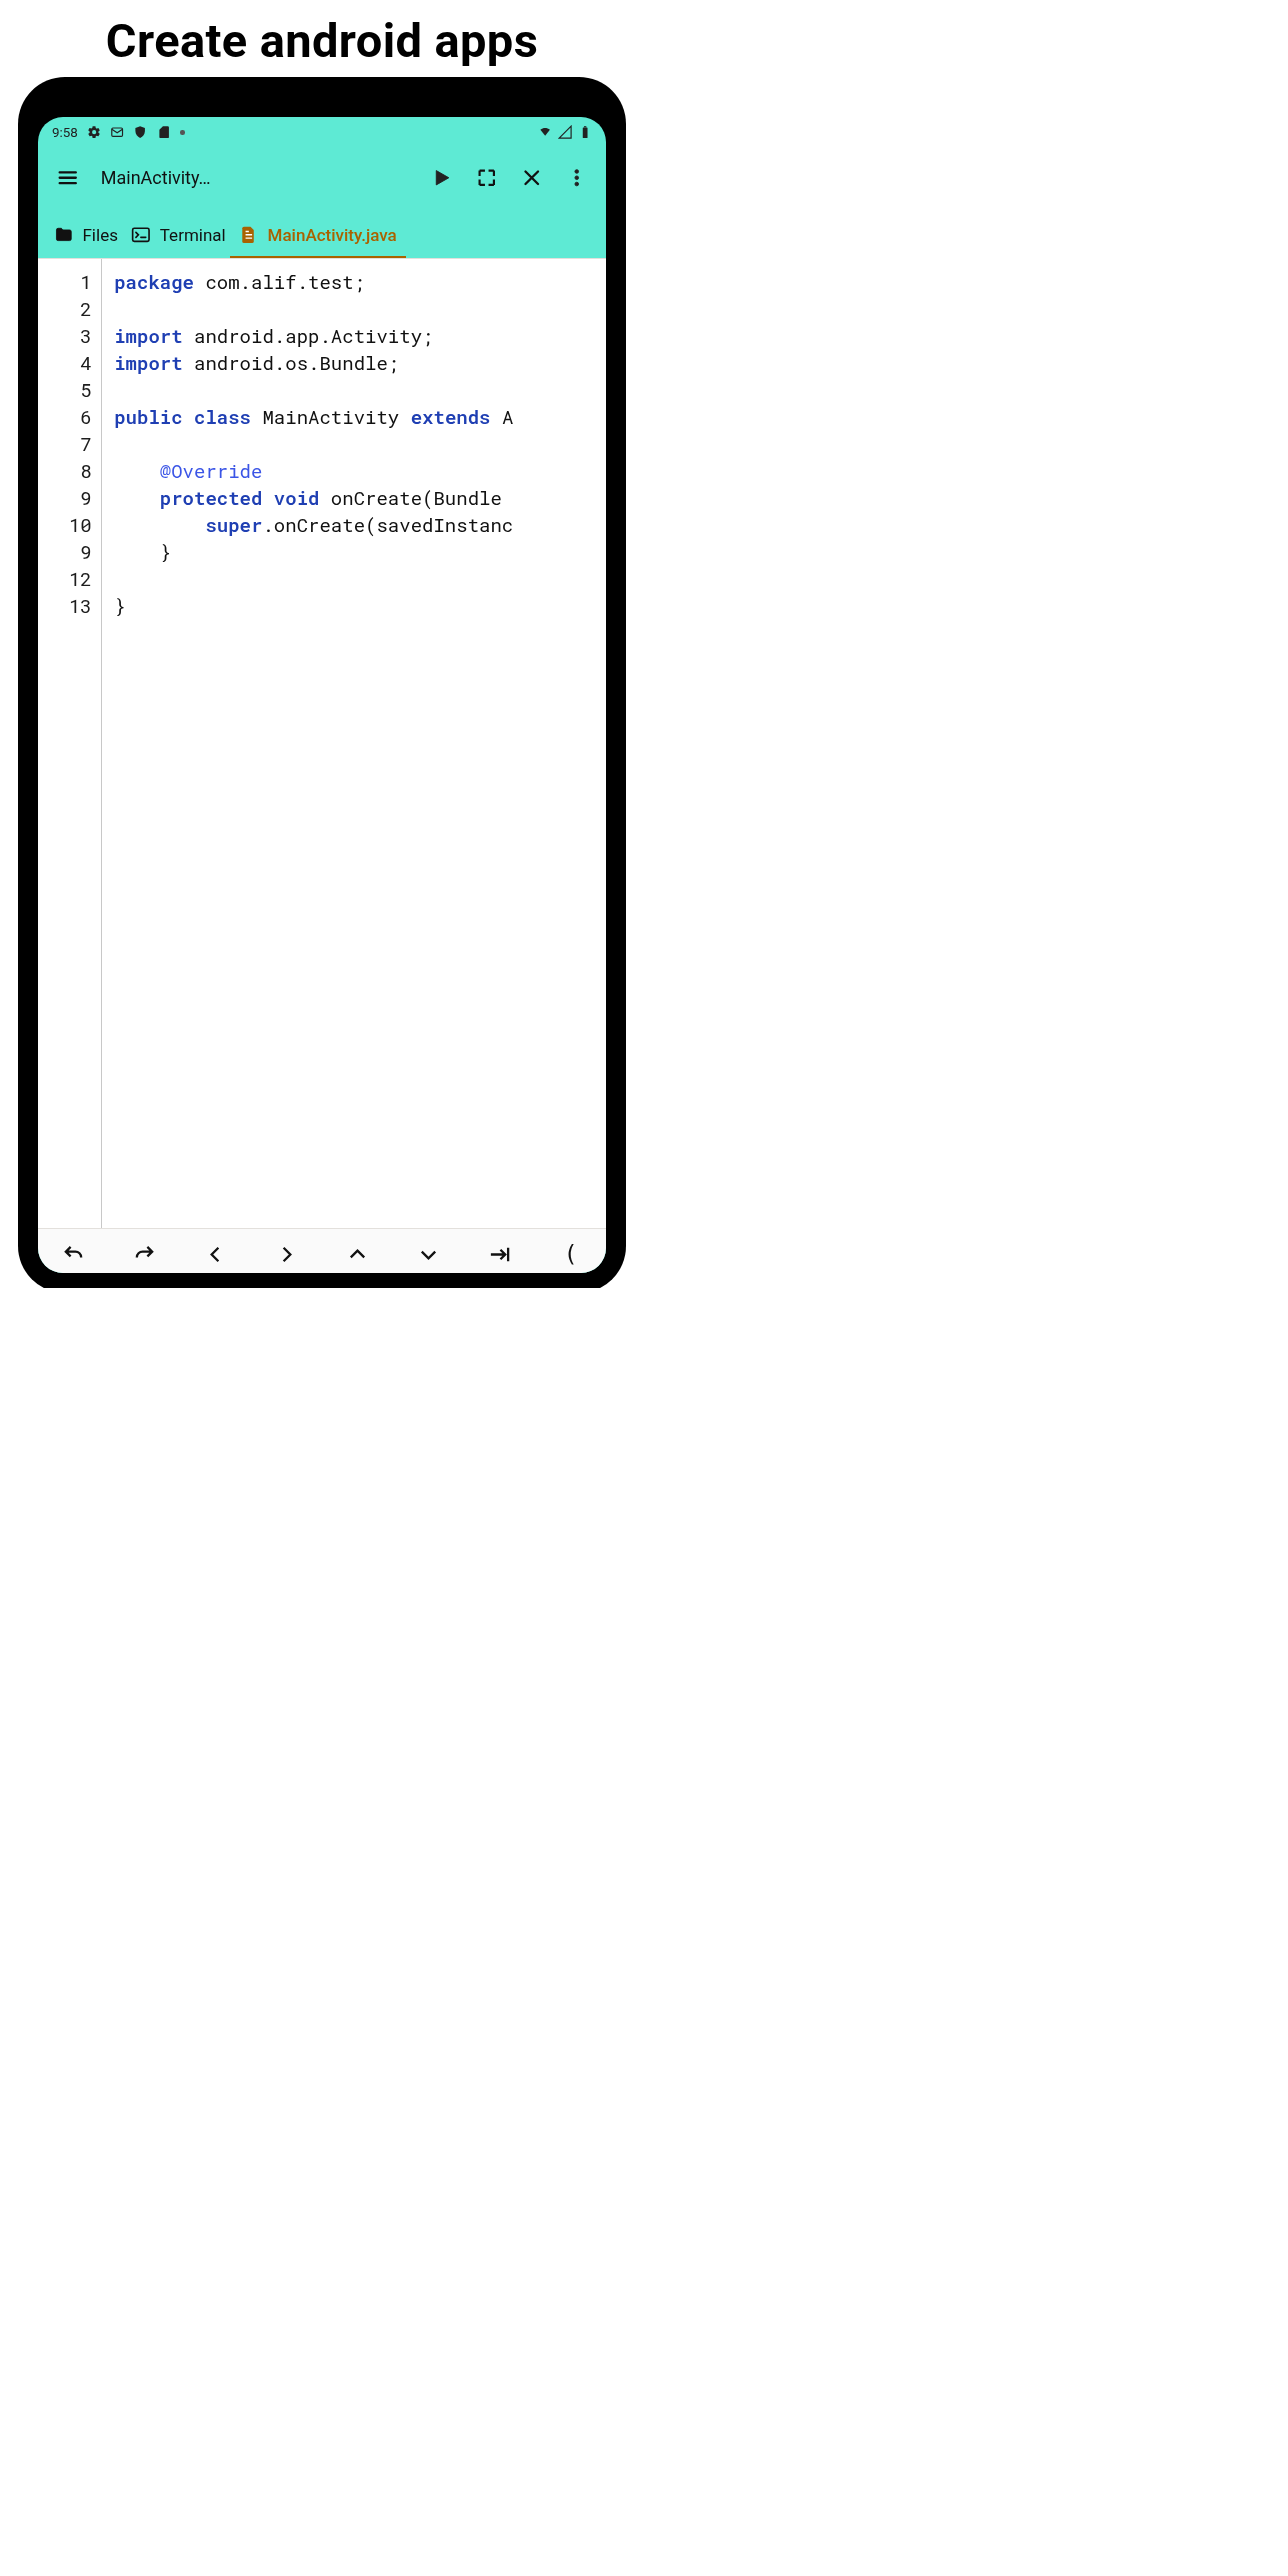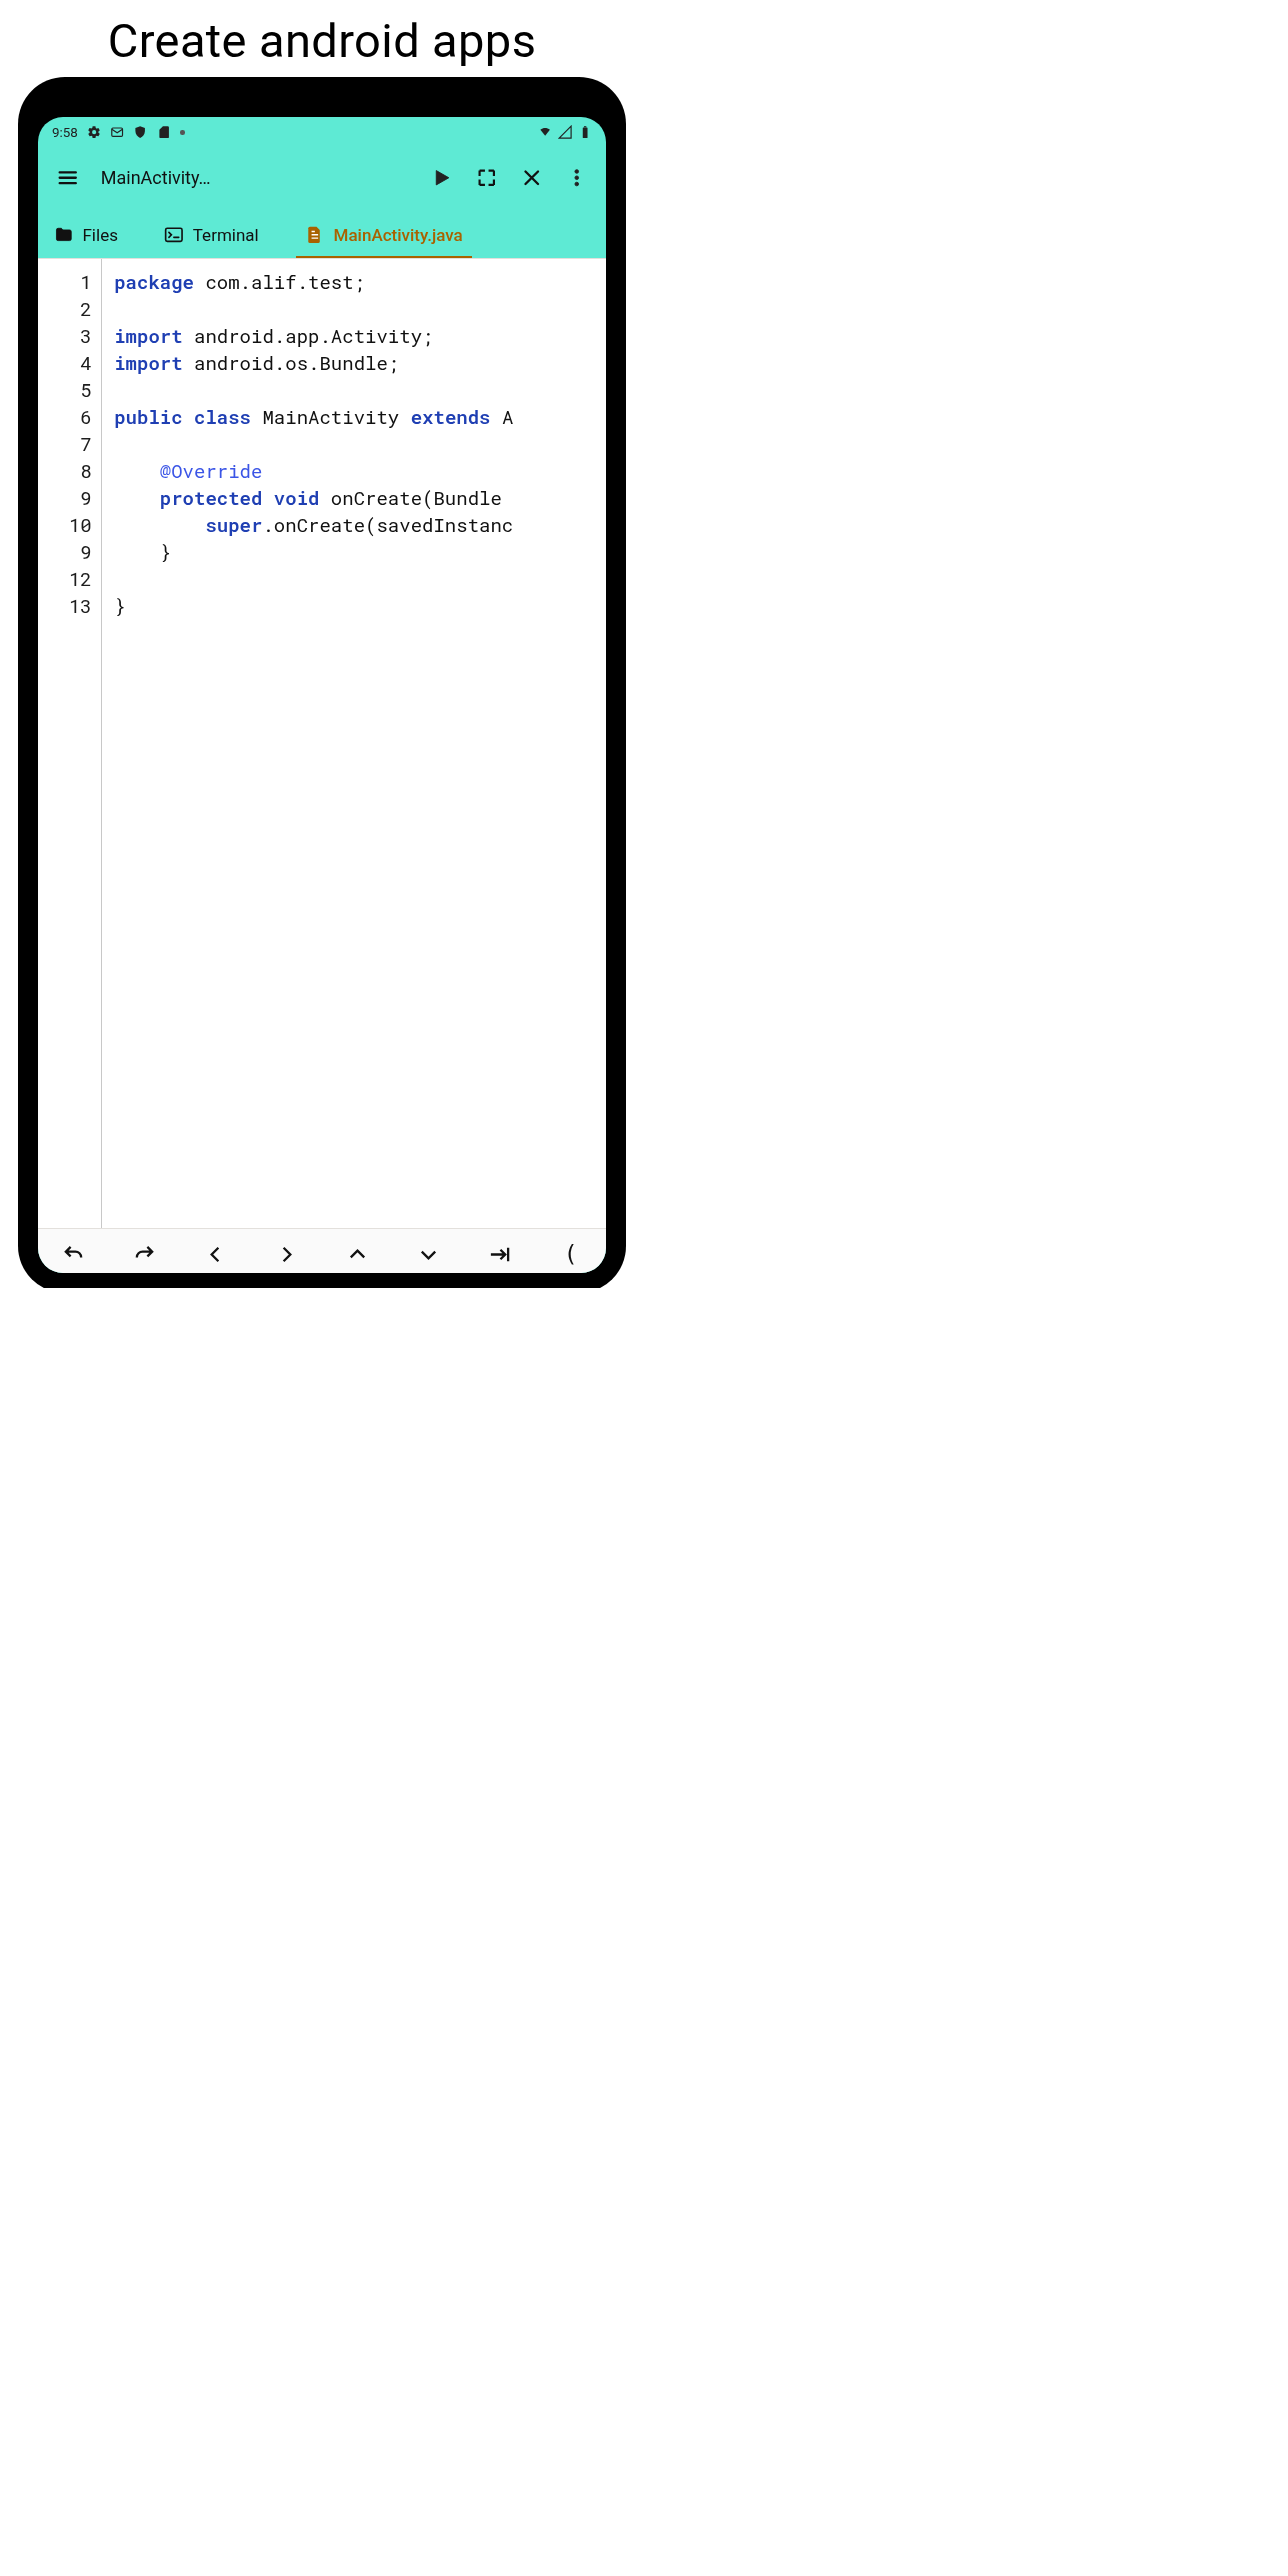--- a/index.html
+++ b/index.html
@@ -8,21 +8,21 @@
     background: #ffffff;
     width: 644px;
     height: 1288px;
     overflow: hidden;
   }
 
   
   .headline {
     text-align: center;
     font-size: 47px;
-    font-weight: 400;
+    font-weight: 700;
     color: #000;
     margin-top: 12.5px;
     letter-spacing: 0.4px;
   }
 
   
   .phone {
     position: relative;
     width: 608px;
     height: 1216px;
@@ -104,21 +104,21 @@
     width: 38px; height: 38px;
     display:flex; align-items:center; justify-content:center;
     border-radius: 50%;
   }
   .icon-btn svg { width:21.5px; height:21.5px; fill:#222; stroke:#222; }
 
   
   .tabs {
     display: flex;
     align-items: center;
-    gap: 39px;
+    gap: 6px;
     padding: 5.4px 12.5px 0;
     border-bottom: 0.9px solid #e3e0dc;
   }
   .tab {
     display: flex; align-items: center; gap: 9px;
     padding: 10.7px 3.6px 12.5px;
     font-size: 17px;
     color: #111;
     position: relative;
   }

